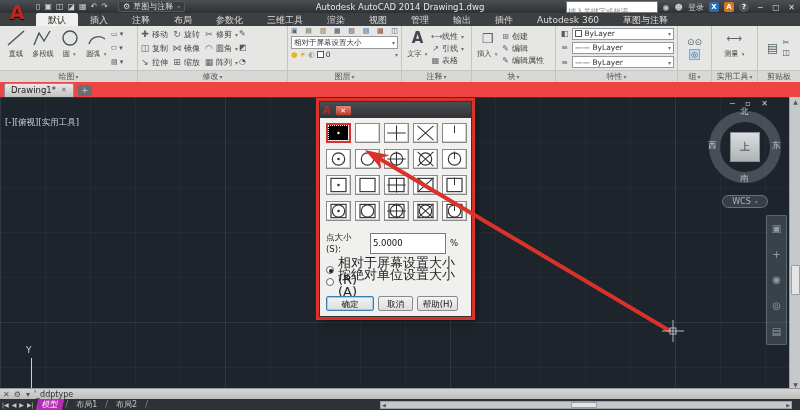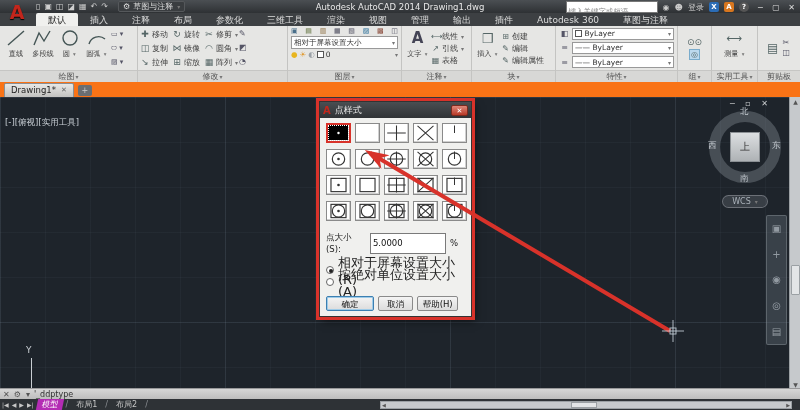--- a/index.html
+++ b/index.html
@@ -44,21 +44,21 @@
   .lrow3{display:flex;align-items:center;gap:2px;font-size:7.5px;color:#333;}
   .swatch{display:inline-block;width:7px;height:7px;background:#fff;border:1px solid #555;}
   .vcol{display:flex;flex-direction:column;justify-content:center;gap:1px;}
   .vrow{display:flex;align-items:center;gap:2px;font-size:8px;color:#444;white-space:nowrap;}
   .vrow .gl{width:9px;color:#566;text-align:center;}
   .prow{display:flex;align-items:center;gap:2px;height:14px;}
   .prow .pic{width:11px;font-size:8px;color:#556;text-align:center;}
   .pselect{flex:1;height:12px;background:#fff;border:1px solid #999;font-size:7.5px;color:#333;display:flex;align-items:center;justify-content:space-between;padding:0 2px;white-space:nowrap;}
 
   
-  .filetabs{position:absolute;left:0;top:82px;width:800px;height:15px;background:#f97316;display:flex;align-items:flex-end;padding-left:4px;}
+  .filetabs{position:absolute;left:0;top:82px;width:800px;height:15px;background:#ef4444;display:flex;align-items:flex-end;padding-left:4px;}
   .ftab{height:14px;background:linear-gradient(#e8e8e6,#c2c2c0);border:1px solid #8b8f93;border-bottom:none;border-radius:2px 2px 0 0;font-size:8.5px;color:#222;padding:0 6px;line-height:13px;display:flex;gap:5px;align-items:center;}
   .ftab .x{color:#666;font-size:7px;}
   .newtab{width:14px;height:11px;margin-left:4px;background:#6a6e72;border-radius:2px;color:#ccc;font-size:8px;text-align:center;line-height:11px;margin-bottom:1px;}
 
   
   .canvas{position:absolute;left:0;top:97px;width:800px;height:292px;background:#1e242b;
     background-image:
       repeating-linear-gradient(to right, rgba(150,170,190,.10) 0 1px, transparent 1px 225px),
       repeating-linear-gradient(to bottom, rgba(150,170,190,.10) 0 1px, transparent 1px 225px),
       repeating-linear-gradient(to right, rgba(140,160,180,.05) 0 1px, transparent 1px 45px),
@@ -432,21 +432,20 @@
 
     <div class="ucs">
       <span>Y</span>
       <span class="axis"></span>
     </div>
   </div>
 
   <div class="dialog">
     <div class="dtitle">
       <span class="dlogo">A</span>
-      <span class="dtext">点样式</span>
       <span class="dclose">✕</span>
     </div>
     <div class="dbody">
       <div class="pgrid" id="pgrid">
           <div class="cell sel">
             <svg viewBox="0 0 26 20" width="23" height="18" fill="none">
               <circle cx="13" cy="10" r="1.5" fill="#fff"></circle>
             </svg>
           </div>
           <div class="cell">

